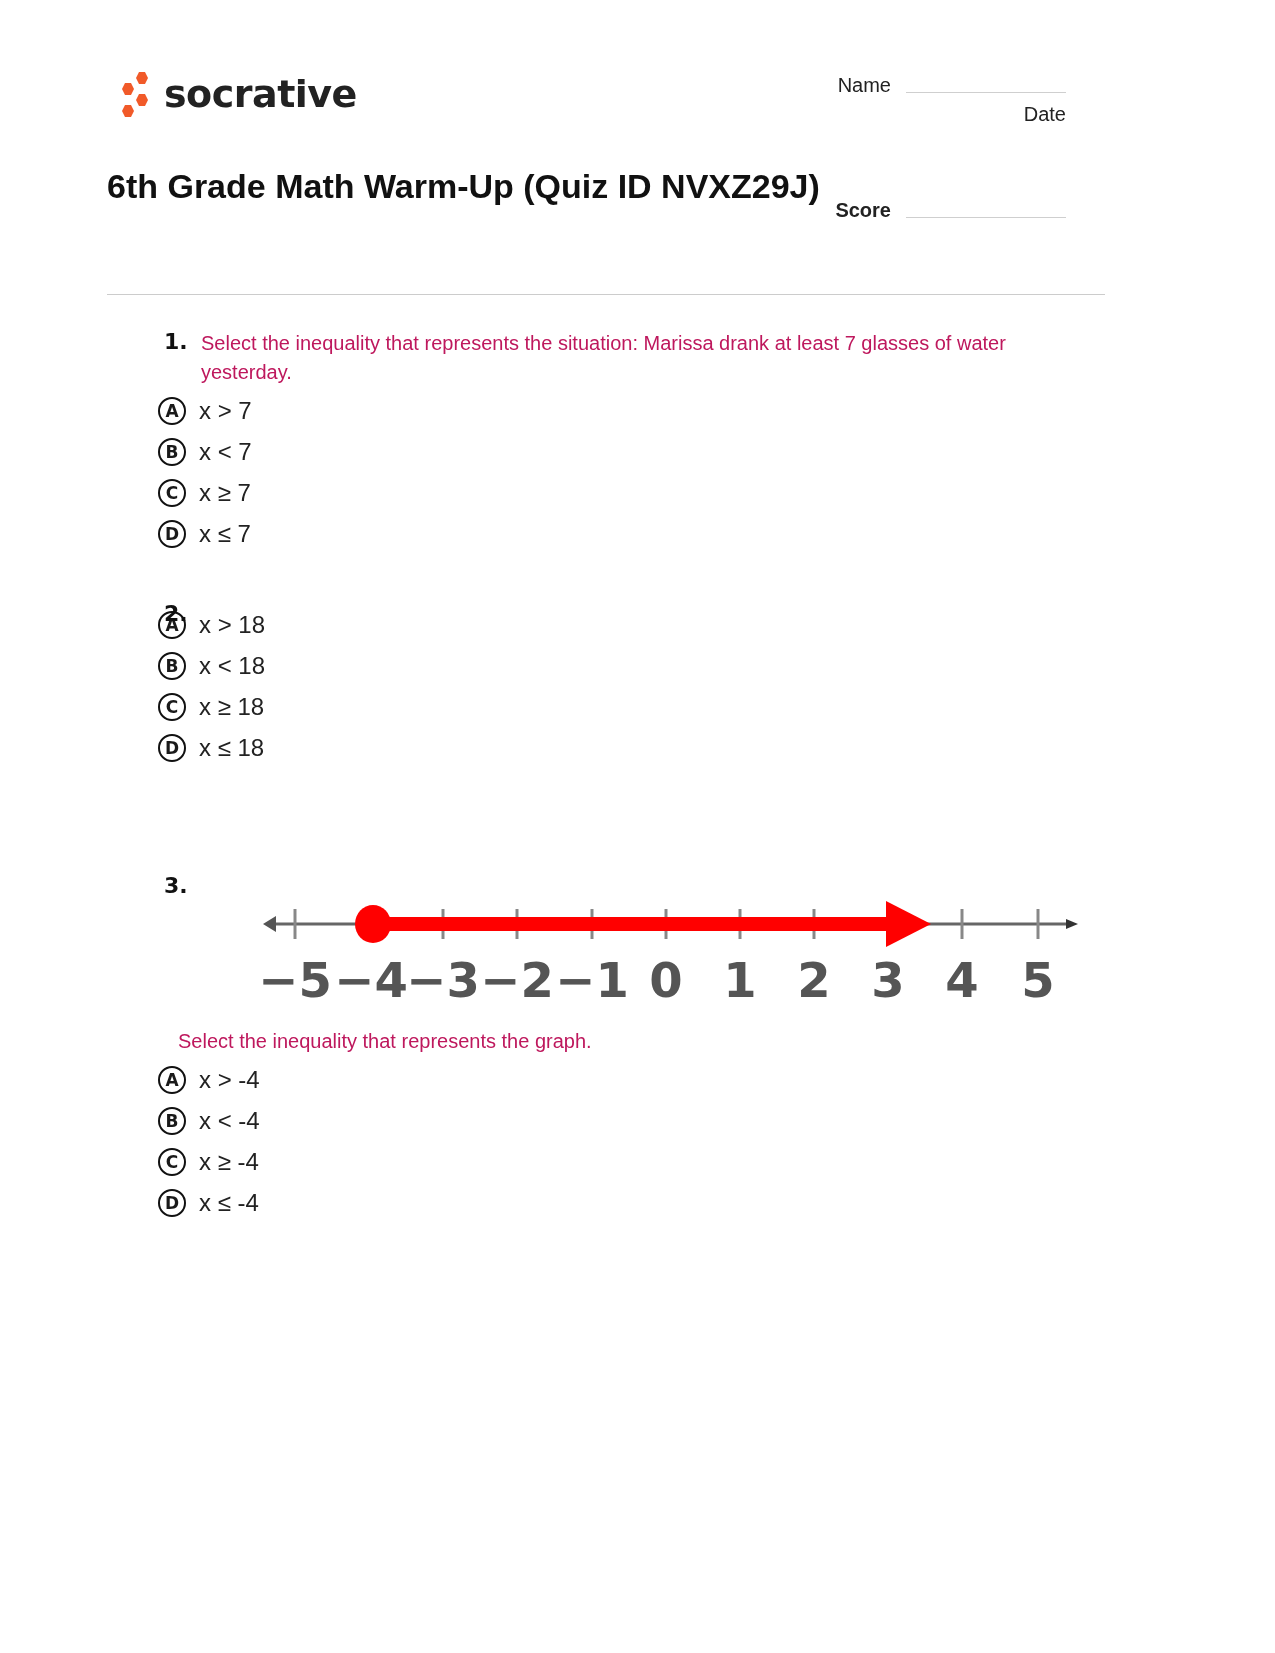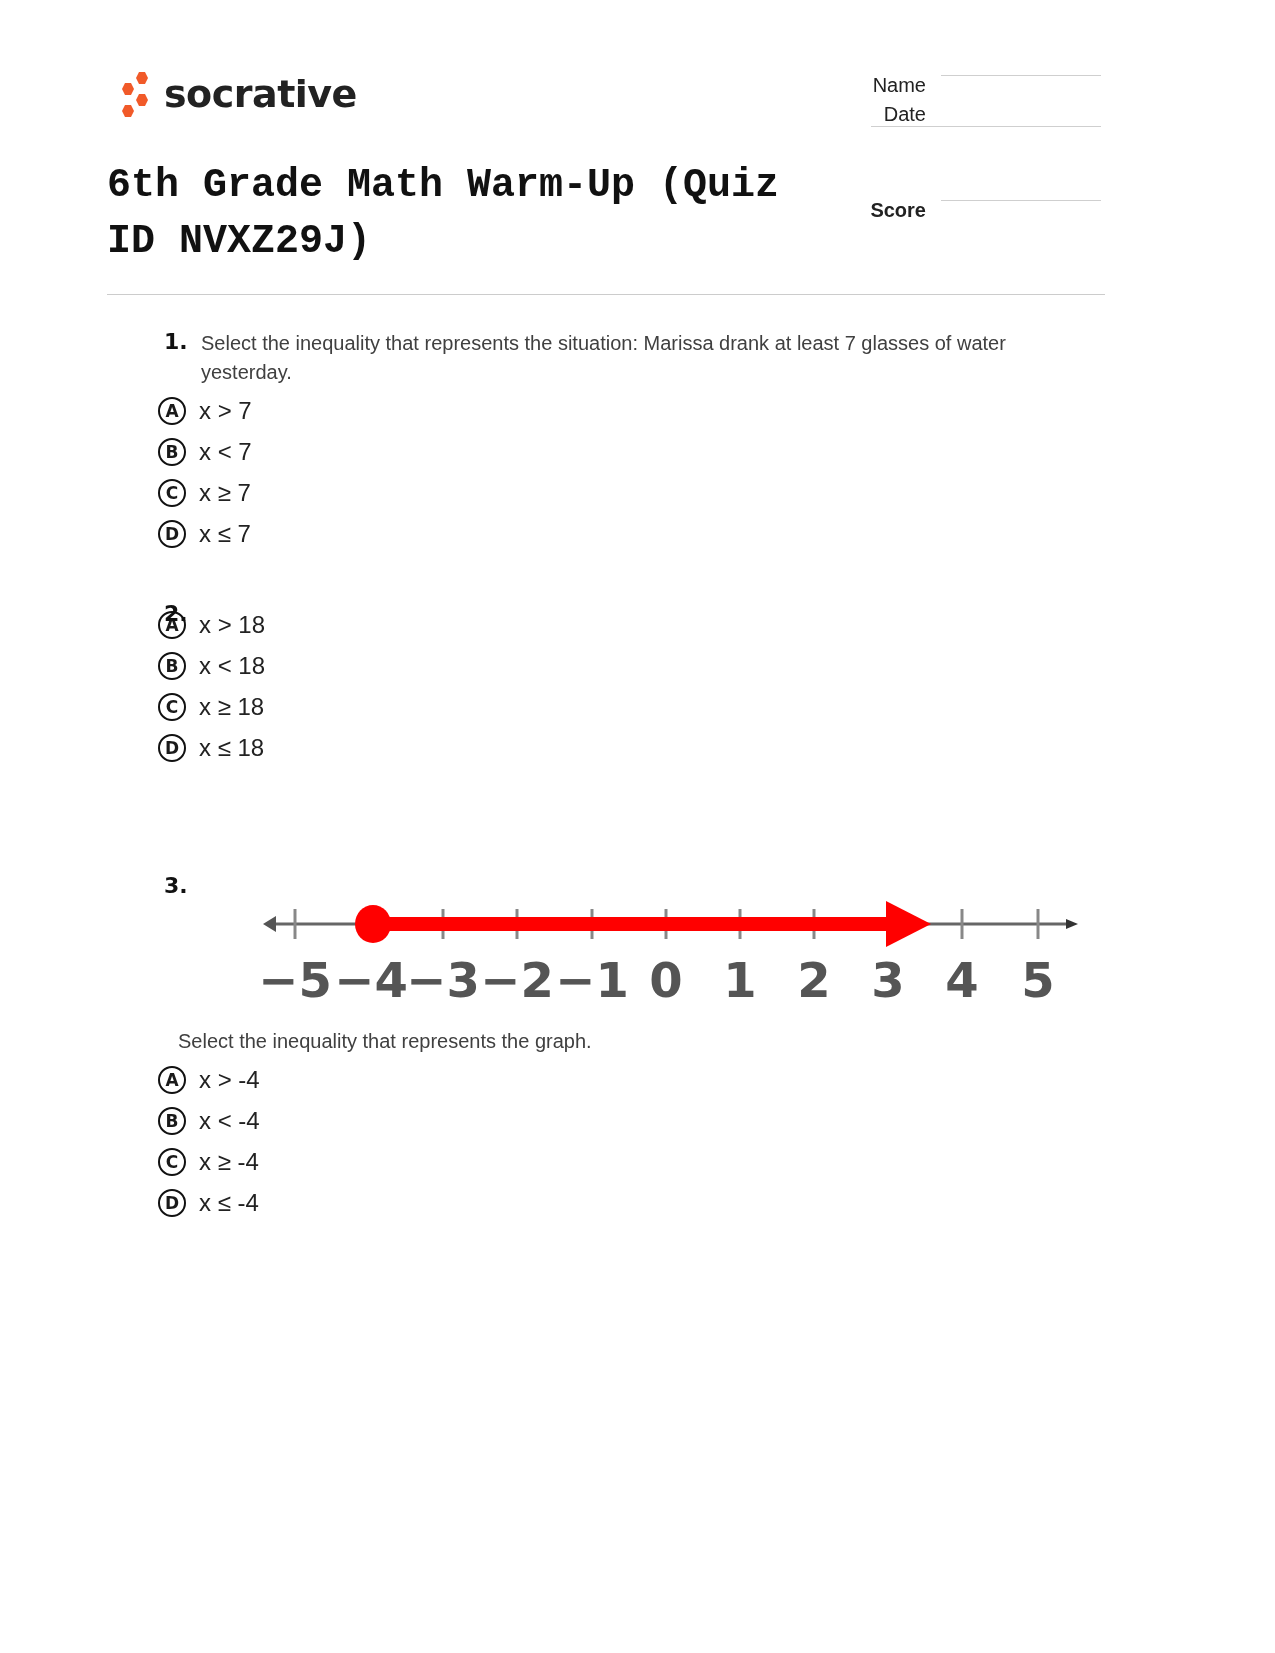--- a/index.html
+++ b/index.html
@@ -1,27 +1,27 @@
 <!DOCTYPE html>
 <html><head>
 <meta charset="utf-8">
 <style>
   html, body { margin: 0; padding: 0; background: #ffffff; }
   body { width: 1275px; height: 1653px; position: relative; font-family: "Liberation Sans", "DejaVu Sans", sans-serif; color: #1a1a1a; overflow: hidden; }
   .logo { position: absolute; left: 120px; top: 70px; display: flex; align-items: center; }
   .logo svg { display: block; }
   .logo-text { font-family: "DejaVu Sans", sans-serif; font-size: 38px; font-weight: 600; color: #222; margin-left: 8px; letter-spacing: -0.5px; line-height: 1; }
-  .field-row { position: absolute; left: 856px; width: 245px; display: flex; }
+  .field-row { position: absolute; left: 821px; width: 245px; display: flex; align-items: flex-end; }
   .field-label { width: 70px; text-align: right; font-size: 20px; color: #222; }
   .field-line { flex: 1; margin-left: 15px; border-bottom: 1.5px solid #cfcfcf; height: 1px; margin-bottom: 4px; }
-  .title { position: absolute; left: 107px; top: 158px; width: 740px; font-family: Liberation Mono, monospace; font-size: 40px; font-weight: bold; line-height: 56px; color: #111; margin: 0; }
+  .title { position: absolute; left: 107px; top: 158px; width: 740px; font-family: Liberation Sans, sans-serif; font-size: 34px; font-weight: bold; line-height: 56px; color: #111; margin: 0; }
   .divider { position: absolute; left: 107px; top: 294px; width: 998px; height: 1px; background: #cccccc; }
   .question { position: absolute; left: 158px; width: 910px; }
   .q-num { position: absolute; left: 6px; top: 0; font-family: "DejaVu Sans", sans-serif; font-weight: bold; font-size: 22px; color: #111; }
-  .q-text { margin-left: 43px; font-size: 20px; line-height: 29px; color: #404040; }
+  .q-text { margin-left: 43px; font-size: 20px; line-height: 29px; color: #be185d; }
   .option { display: flex; align-items: center; height: 41px; }
   .opt-circle { width: 28px; height: 28px; border: 2px solid #111; border-radius: 50%; display: flex; align-items: center; justify-content: center; font-weight: bold; font-size: 17px; font-family: "DejaVu Sans", sans-serif; box-sizing: border-box; }
   .opt-text { margin-left: 13px; font-size: 24px; color: #222; }
   .numline { margin-left: 80px; margin-top: 4px; }
 </style>
 </head>
 <body>
 
 <div class="logo">
   <svg width="36" height="48" viewBox="0 0 36 48">

